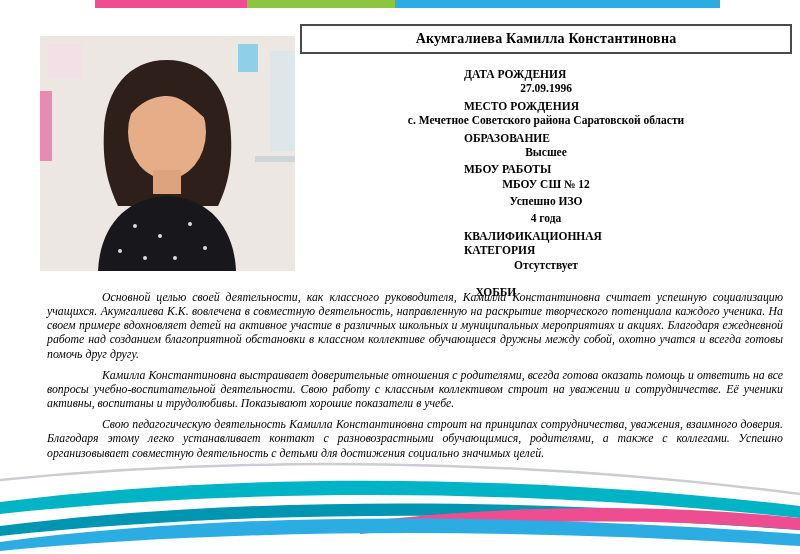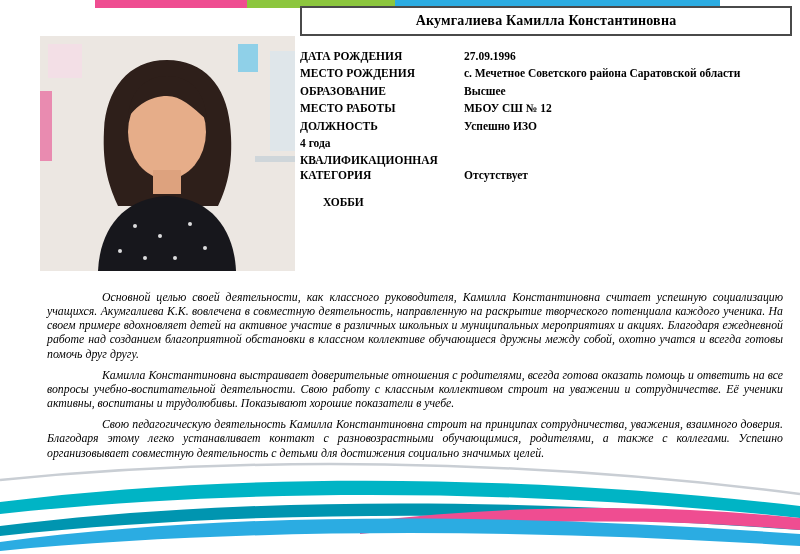--- a/index.html
+++ b/index.html
@@ -15,27 +15,27 @@
   .top-bar.blue{left:395px;width:325px;background:#2bace2;}
 
   
   .photo{
     position:absolute;left:40px;top:36px;width:255px;height:235px;
     background:#ece7e2;overflow:hidden;
   }
   .photo svg{display:block;width:100%;height:100%;}
 
   
-  .info{position:absolute;left:300px;top:6px;width:492px;}
+  .info{position:absolute;left:300px;top:24px;width:492px;}
   .title-box{
     border:2px solid #4a4a4a;text-align:center;font-weight:bold;
     font-size:14px;padding:5px 2px;letter-spacing:.2px;color:#000;
   }
   .fields{margin-top:13px;font-size:11.5px;font-weight:bold;color:#000;}
-  .field-row{display:flex;align-items:flex-end;margin-bottom:3px;line-height:1.25;}
+  .field-row{display:flex;align-items:center;margin-bottom:3px;line-height:1.25;flex-direction:column;}
   .field-label{width:158px;flex:none;padding-right:6px;}
   .field-value{flex:1;}
   .field-row.gap-sm{margin-top:10px;}
   .field-row.gap-md{margin-top:13px;margin-left:23px;}
 
   
   .body-text{
     position:absolute;left:40px;top:283px;width:750px;
     font-size:11.8px;line-height:1.2;font-style:italic;
     text-align:justify;color:#000;
@@ -93,25 +93,24 @@
       </div>
       <div class="field-row">
         <div class="field-label">МЕСТО РОЖДЕНИЯ</div>
         <div class="field-value">с. Мечетное Советского района Саратовской области</div>
       </div>
       <div class="field-row">
         <div class="field-label">ОБРАЗОВАНИЕ</div>
         <div class="field-value">Высшее</div>
       </div>
       <div class="field-row">
-        <div class="field-label">МЕСТО РАБОТЫ</div>
+        <div class="field-label">МБОУ РАБОТЫ</div>
         <div class="field-value">МБОУ СШ № 12</div>
       </div>
       <div class="field-row">
-        <div class="field-label">ДОЛЖНОСТЬ</div>
         <div class="field-value">Успешно ИЗО</div>
       </div>
       <div class="field-row">
         <div class="field-value">4 года</div>
       </div>
       <div class="field-row">
         <div class="field-label">КВАЛИФИКАЦИОННАЯ КАТЕГОРИЯ</div>
         <div class="field-value">Отсутствует</div>
       </div>
       <div class="field-row gap-md">

